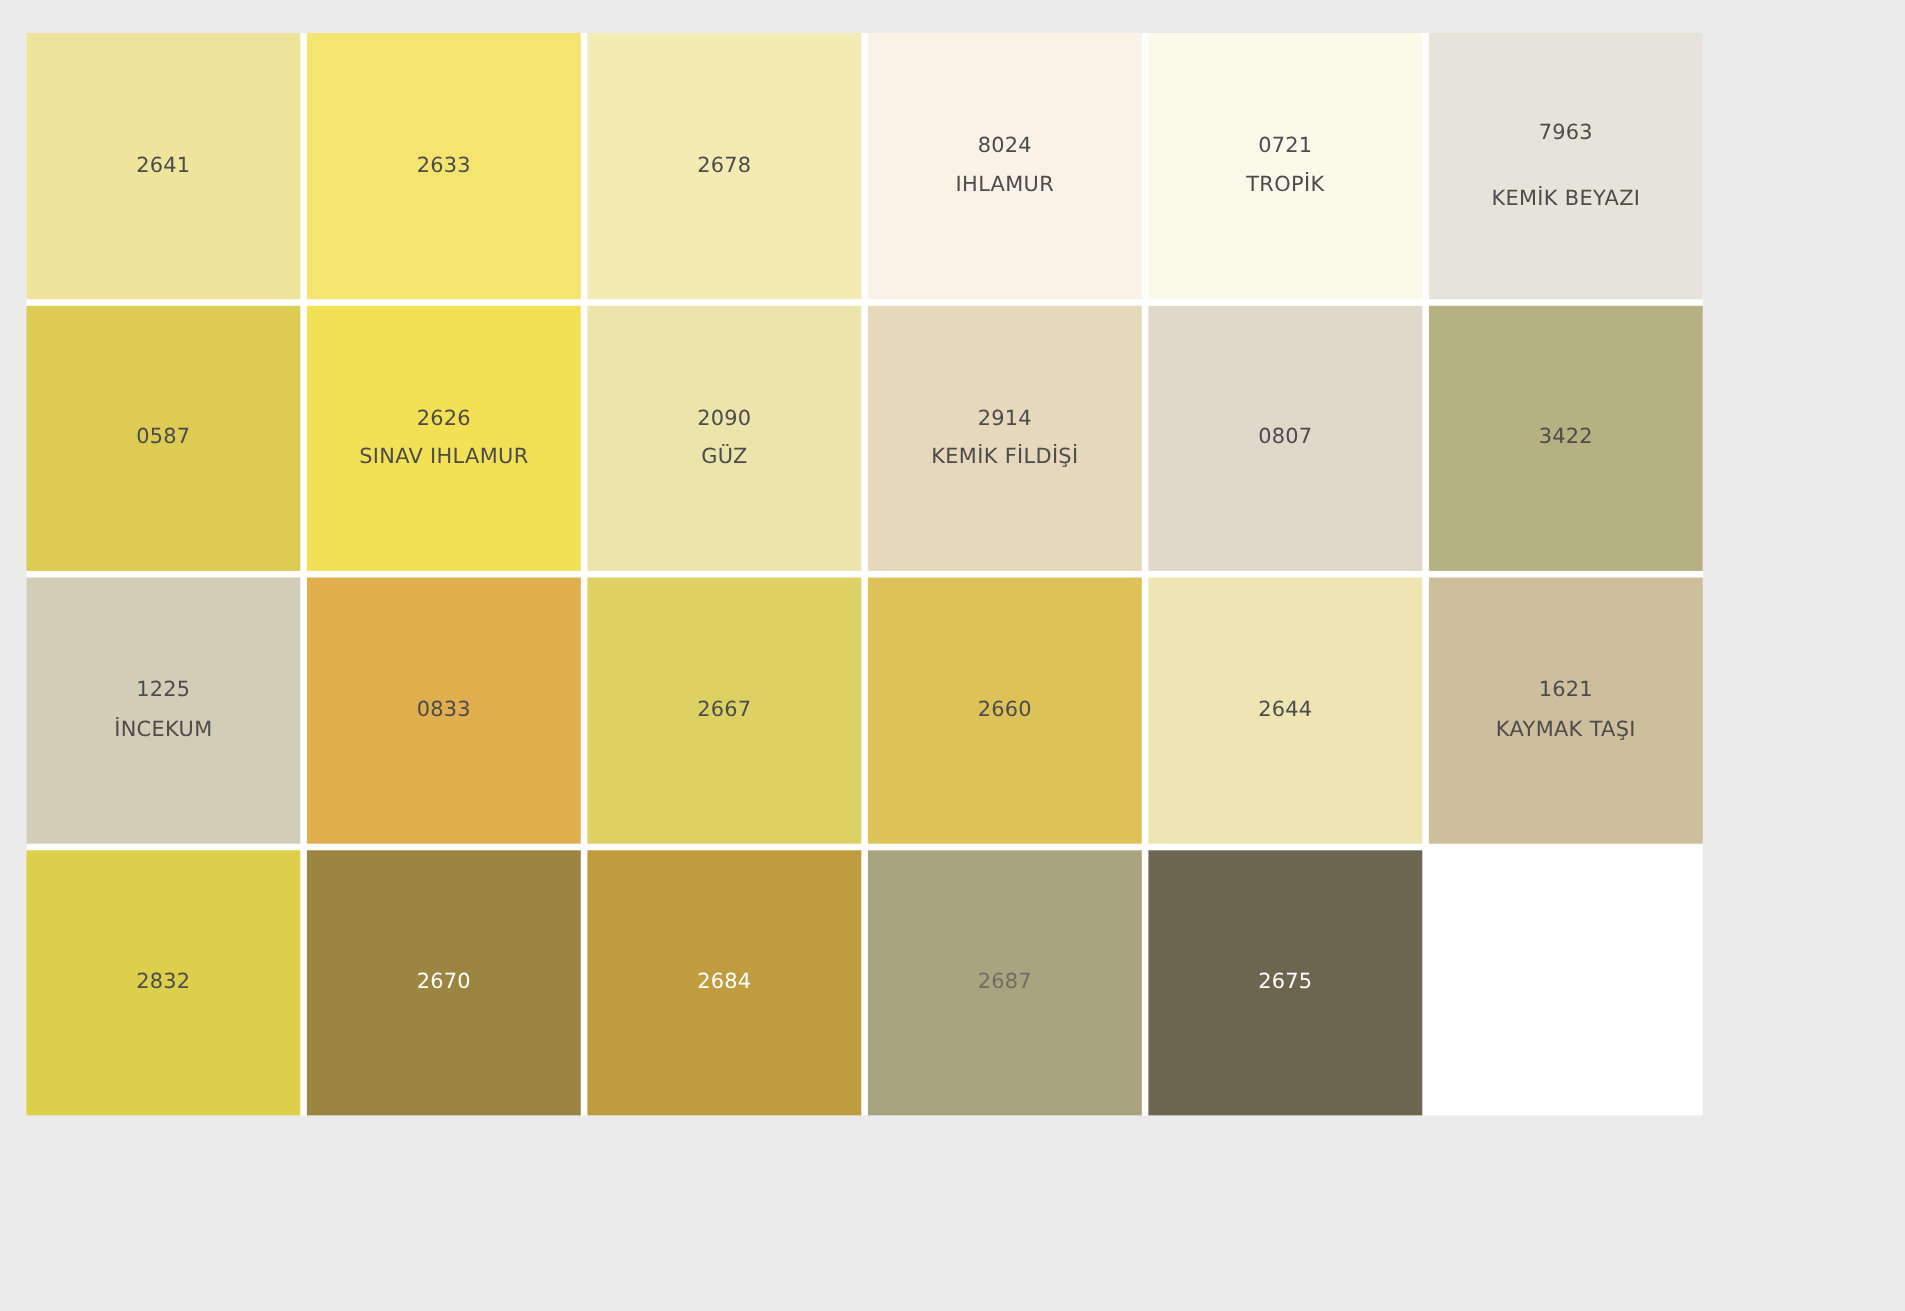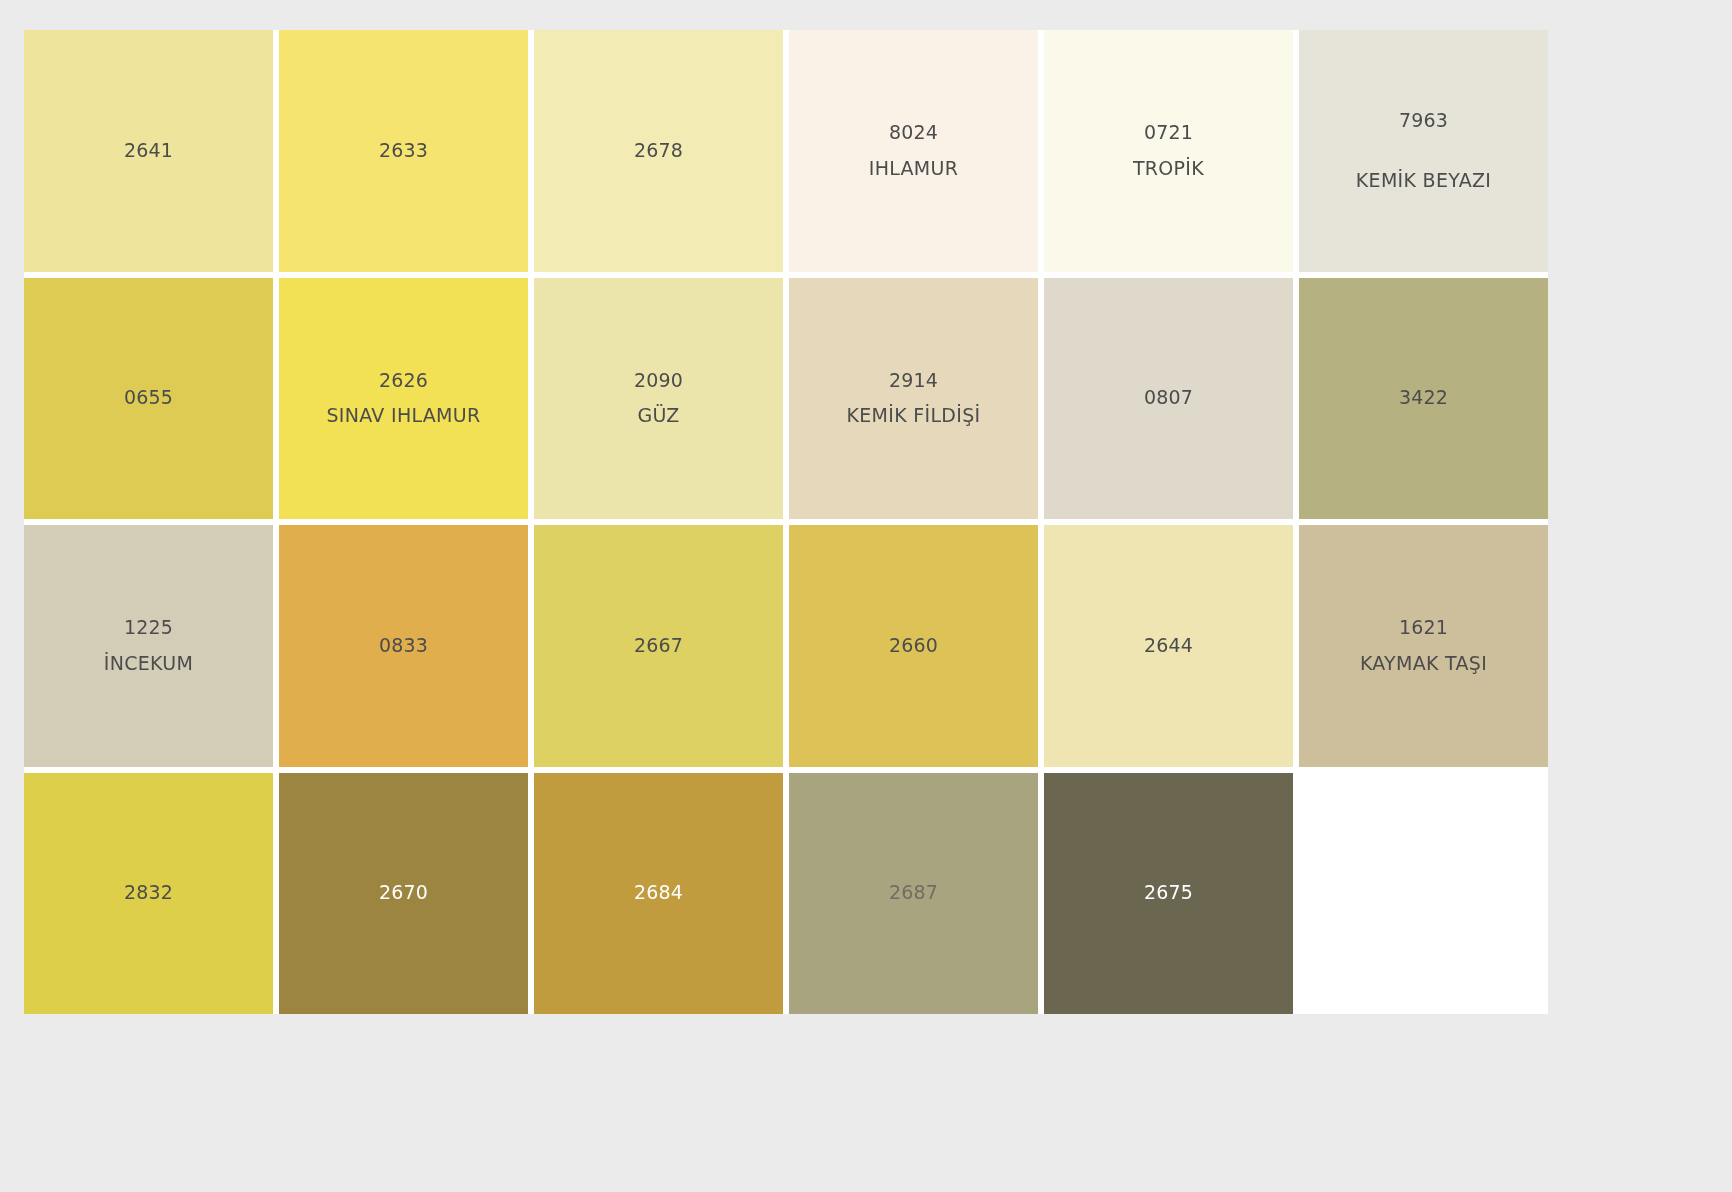--- a/index.html
+++ b/index.html
@@ -83,21 +83,21 @@
     </div>
     <div class="swatch txt-dark" style="background-color: rgb(251, 250, 234);">
       <div class="swatch-code">0721</div>
       <div class="swatch-name">TROPİK</div>
     </div>
     <div class="swatch txt-dark" style="background-color: rgb(230, 228, 216); gap: 24px;">
       <div class="swatch-code">7963</div>
       <div class="swatch-name">KEMİK BEYAZI</div>
     </div>
     <div class="swatch txt-dark" style="background-color: rgb(221, 203, 84);">
-      <div class="swatch-code">0655</div>
+      <div class="swatch-code">0587</div>
     </div>
     <div class="swatch txt-dark" style="background-color: rgb(242, 224, 85);">
       <div class="swatch-code">2626</div>
       <div class="swatch-name">SINAV IHLAMUR</div>
     </div>
     <div class="swatch txt-dark" style="background-color: rgb(236, 229, 171);">
       <div class="swatch-code">2090</div>
       <div class="swatch-name">GÜZ</div>
     </div>
     <div class="swatch txt-dark" style="background-color: rgb(230, 216, 186);">

